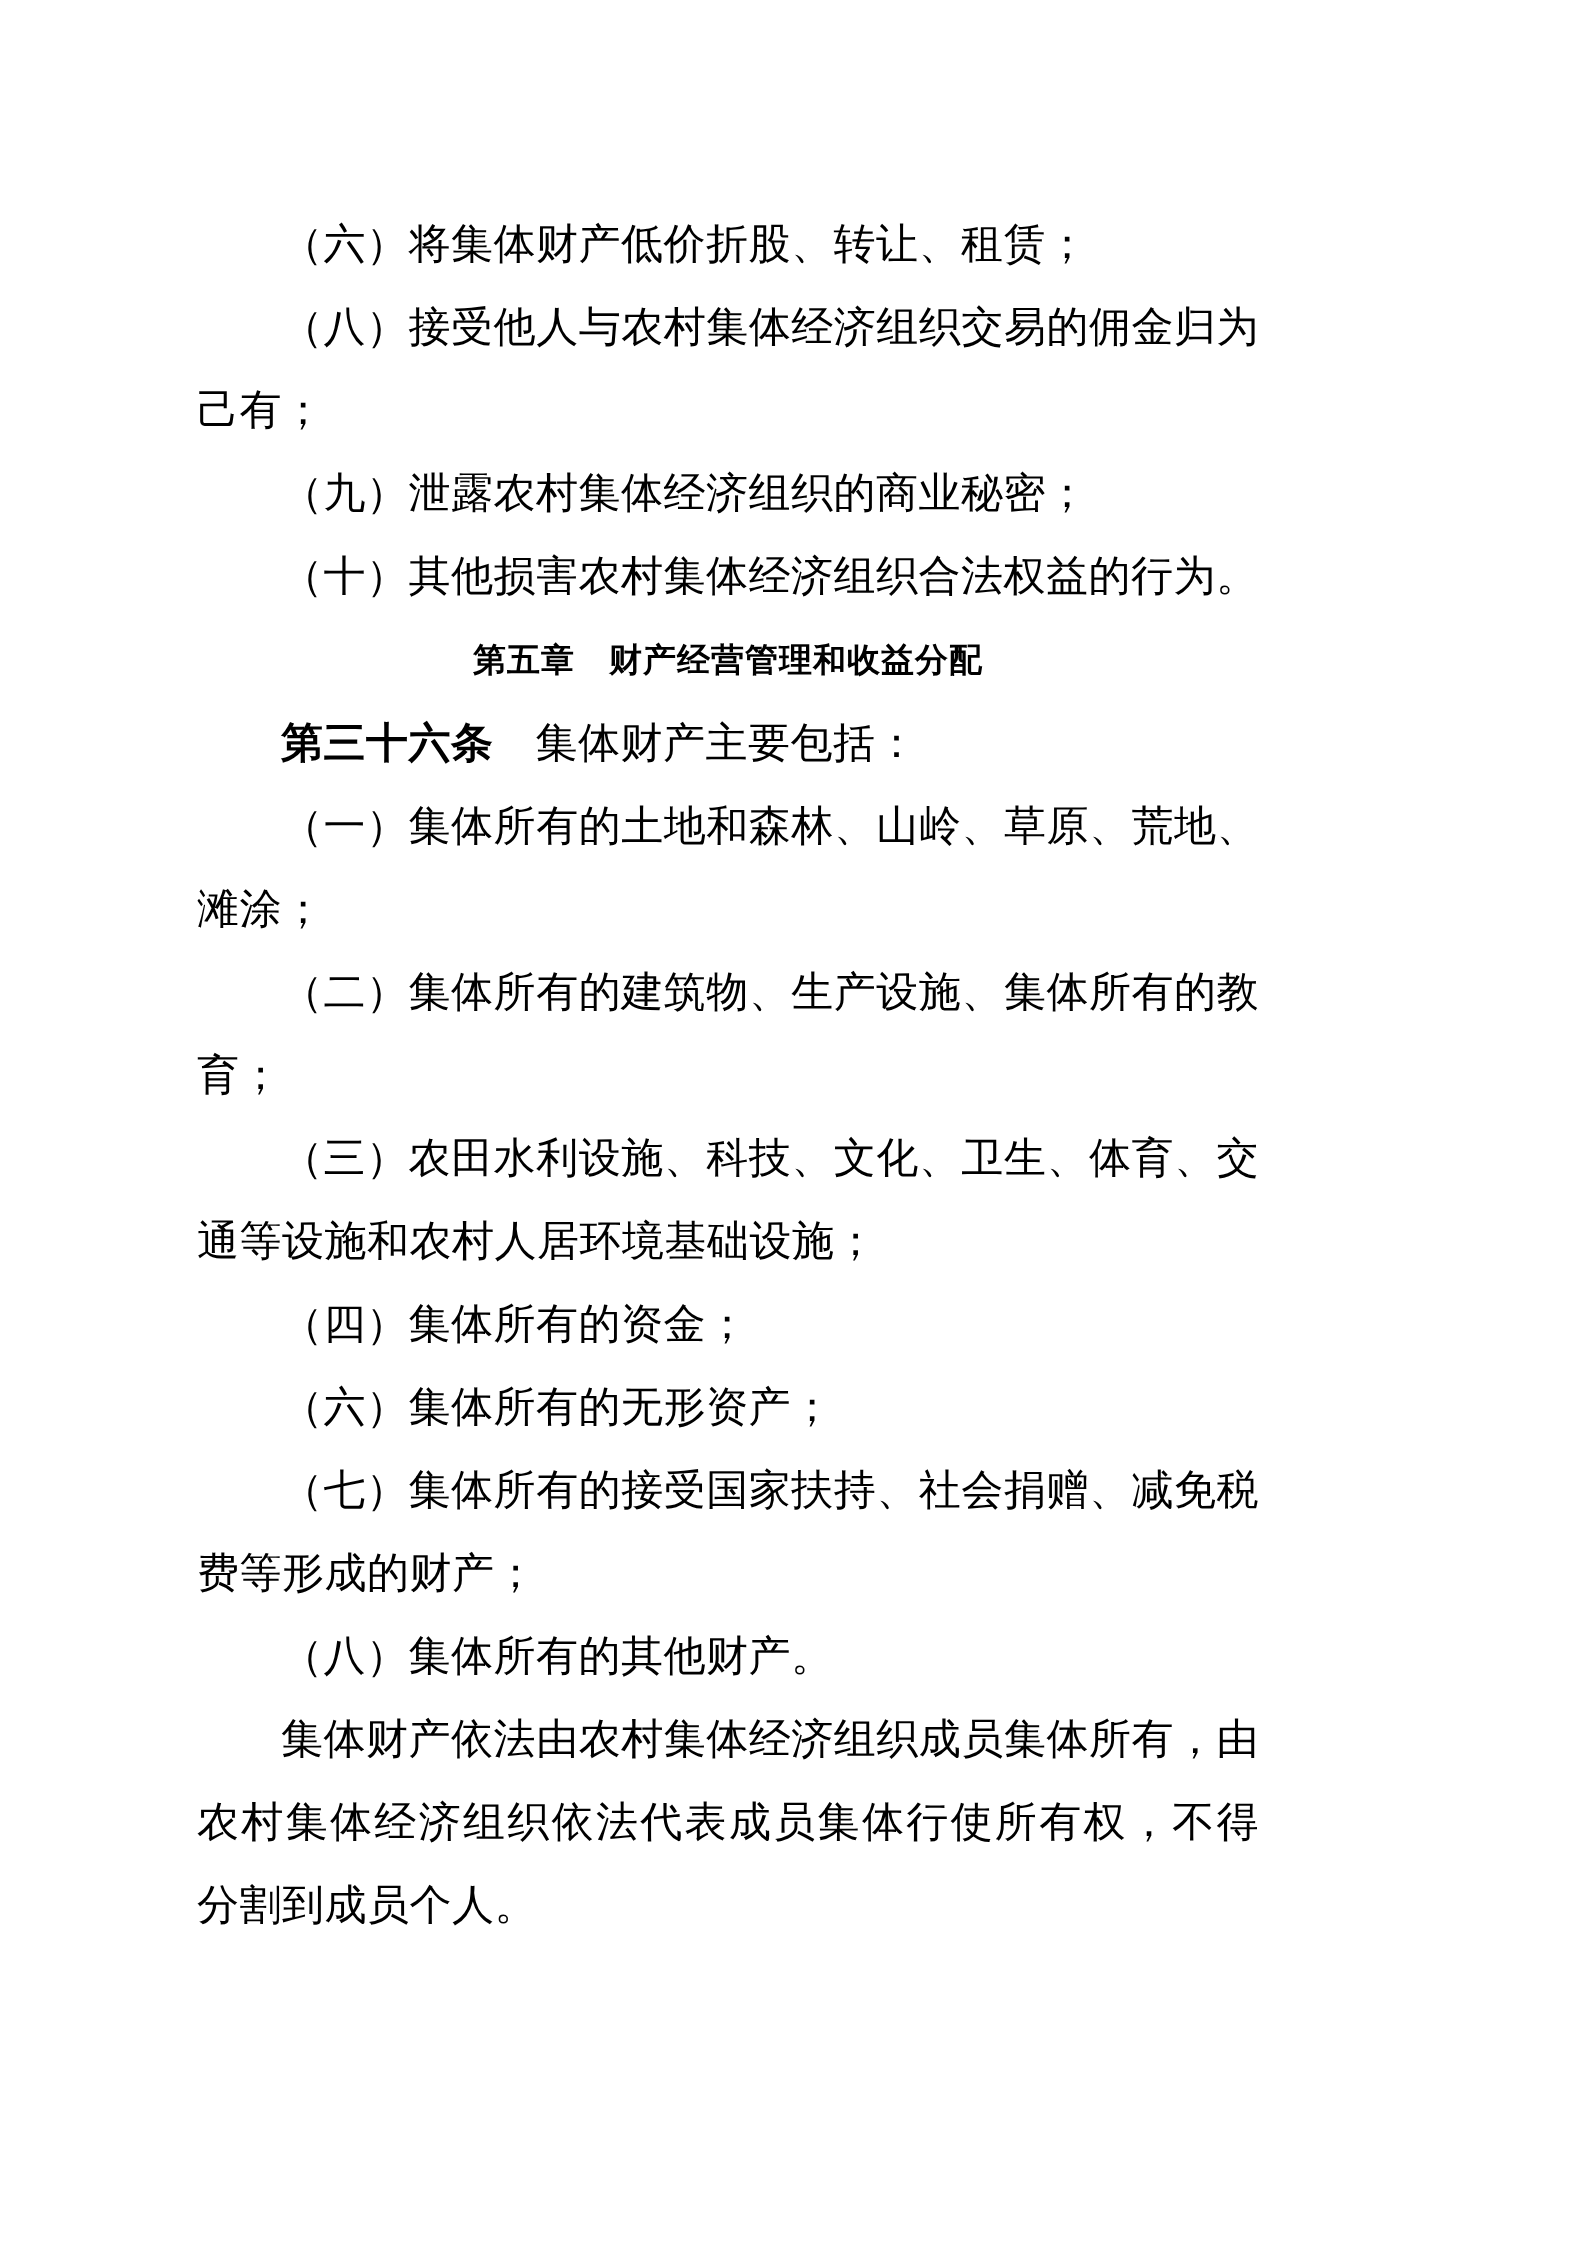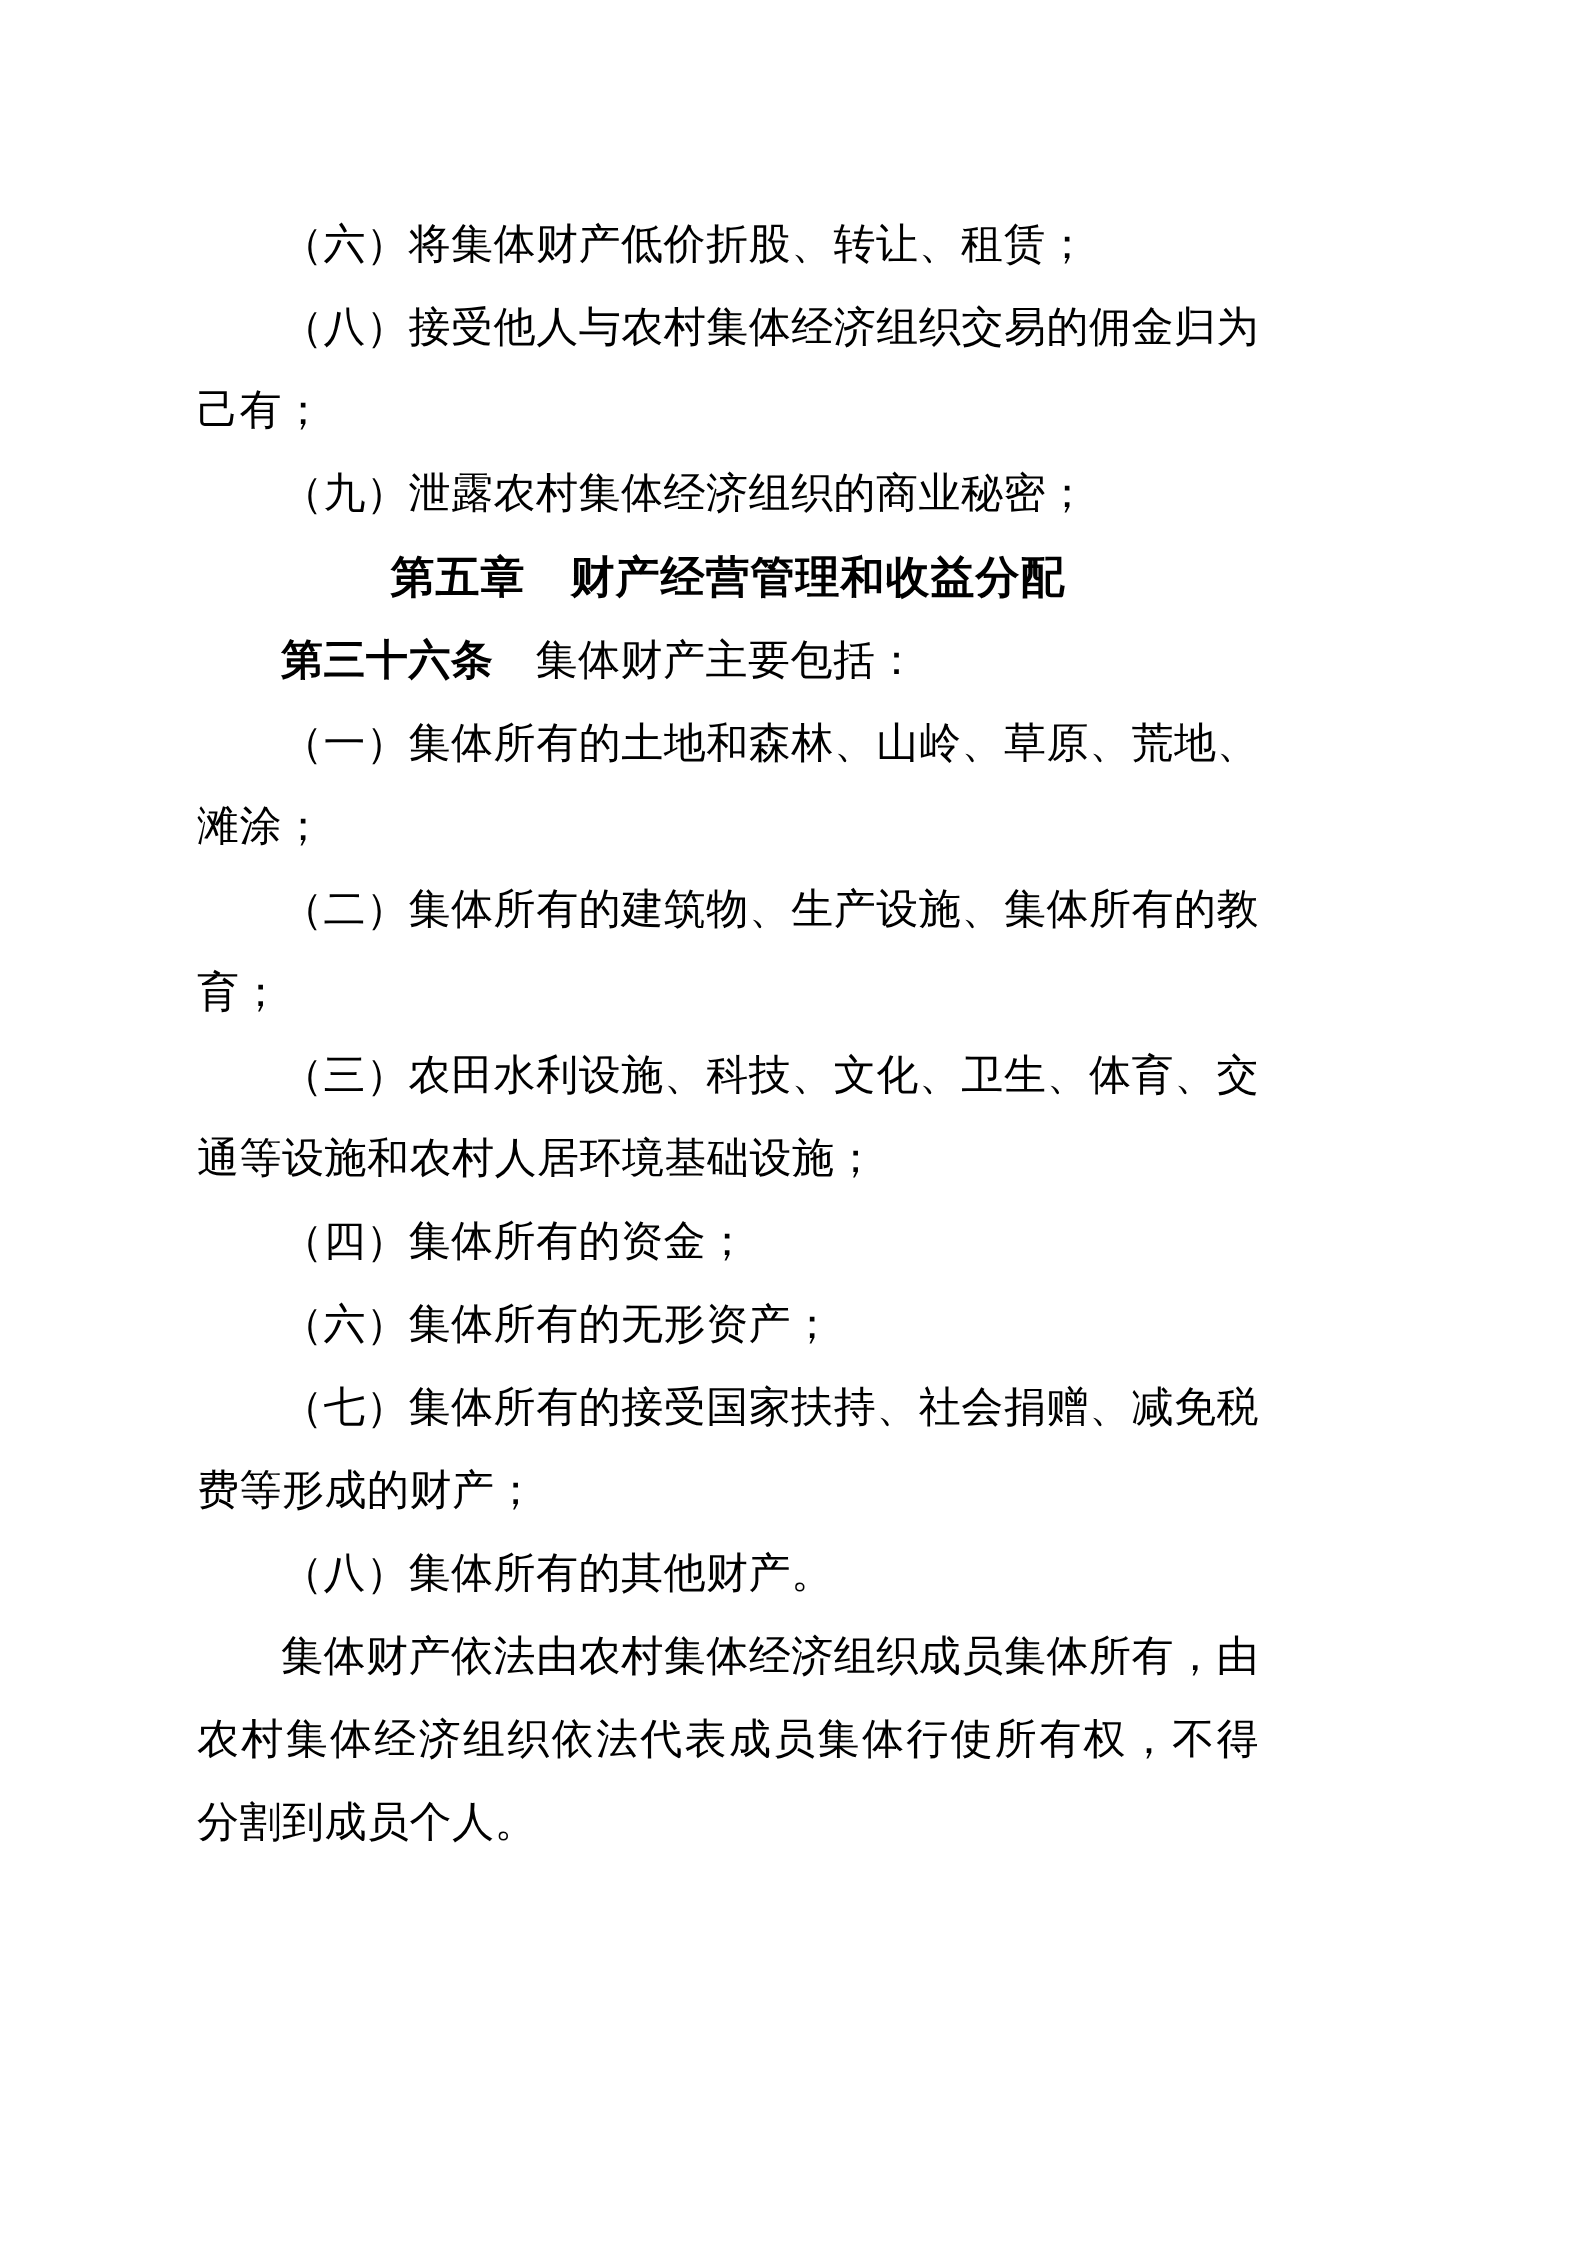--- a/index.html
+++ b/index.html
@@ -25,36 +25,37 @@
     padding: 0;
     text-indent: 2em;
     text-align: justify;
     letter-spacing: 0.5px;
   }
   .chapter {
     text-indent: 0;
     text-align: center;
     font-family: "Liberation Sans", "DejaVu Sans", sans-serif;
     font-weight: bold;
-    font-size: 44px;
+    font-size: 33px;
     letter-spacing: 1px;
   }
   .article-label {
     font-family: "Liberation Sans", "DejaVu Sans", sans-serif;
     font-weight: bold;
     margin-right: 1em;
   }
 </style>
 </head>
 <body>
 
 <div class="page">
   <p class="para">（六）将集体财产低价折股、转让、租赁；</p>
   <p class="para">（八）接受他人与农村集体经济组织交易的佣金归为己有；</p>
   <p class="para">（九）泄露农村集体经济组织的商业秘密；</p>
+  <p class="para">（十）其他损害农村集体经济组织合法权益的行为。</p>
   <p class="para chapter">第五章　财产经营管理和收益分配</p>
   <p class="para">
     <span class="article-label">第三十六条</span><span>集体财产主要包括：</span>
   </p>
   <p class="para">（一）集体所有的土地和森林、山岭、草原、荒地、滩涂；</p>
   <p class="para">（二）集体所有的建筑物、生产设施、集体所有的教育；</p>
   <p class="para">（三）农田水利设施、科技、文化、卫生、体育、交通等设施和农村人居环境基础设施；</p>
   <p class="para">（四）集体所有的资金；</p>
   <p class="para">（六）集体所有的无形资产；</p>
   <p class="para">（七）集体所有的接受国家扶持、社会捐赠、减免税费等形成的财产；</p>

